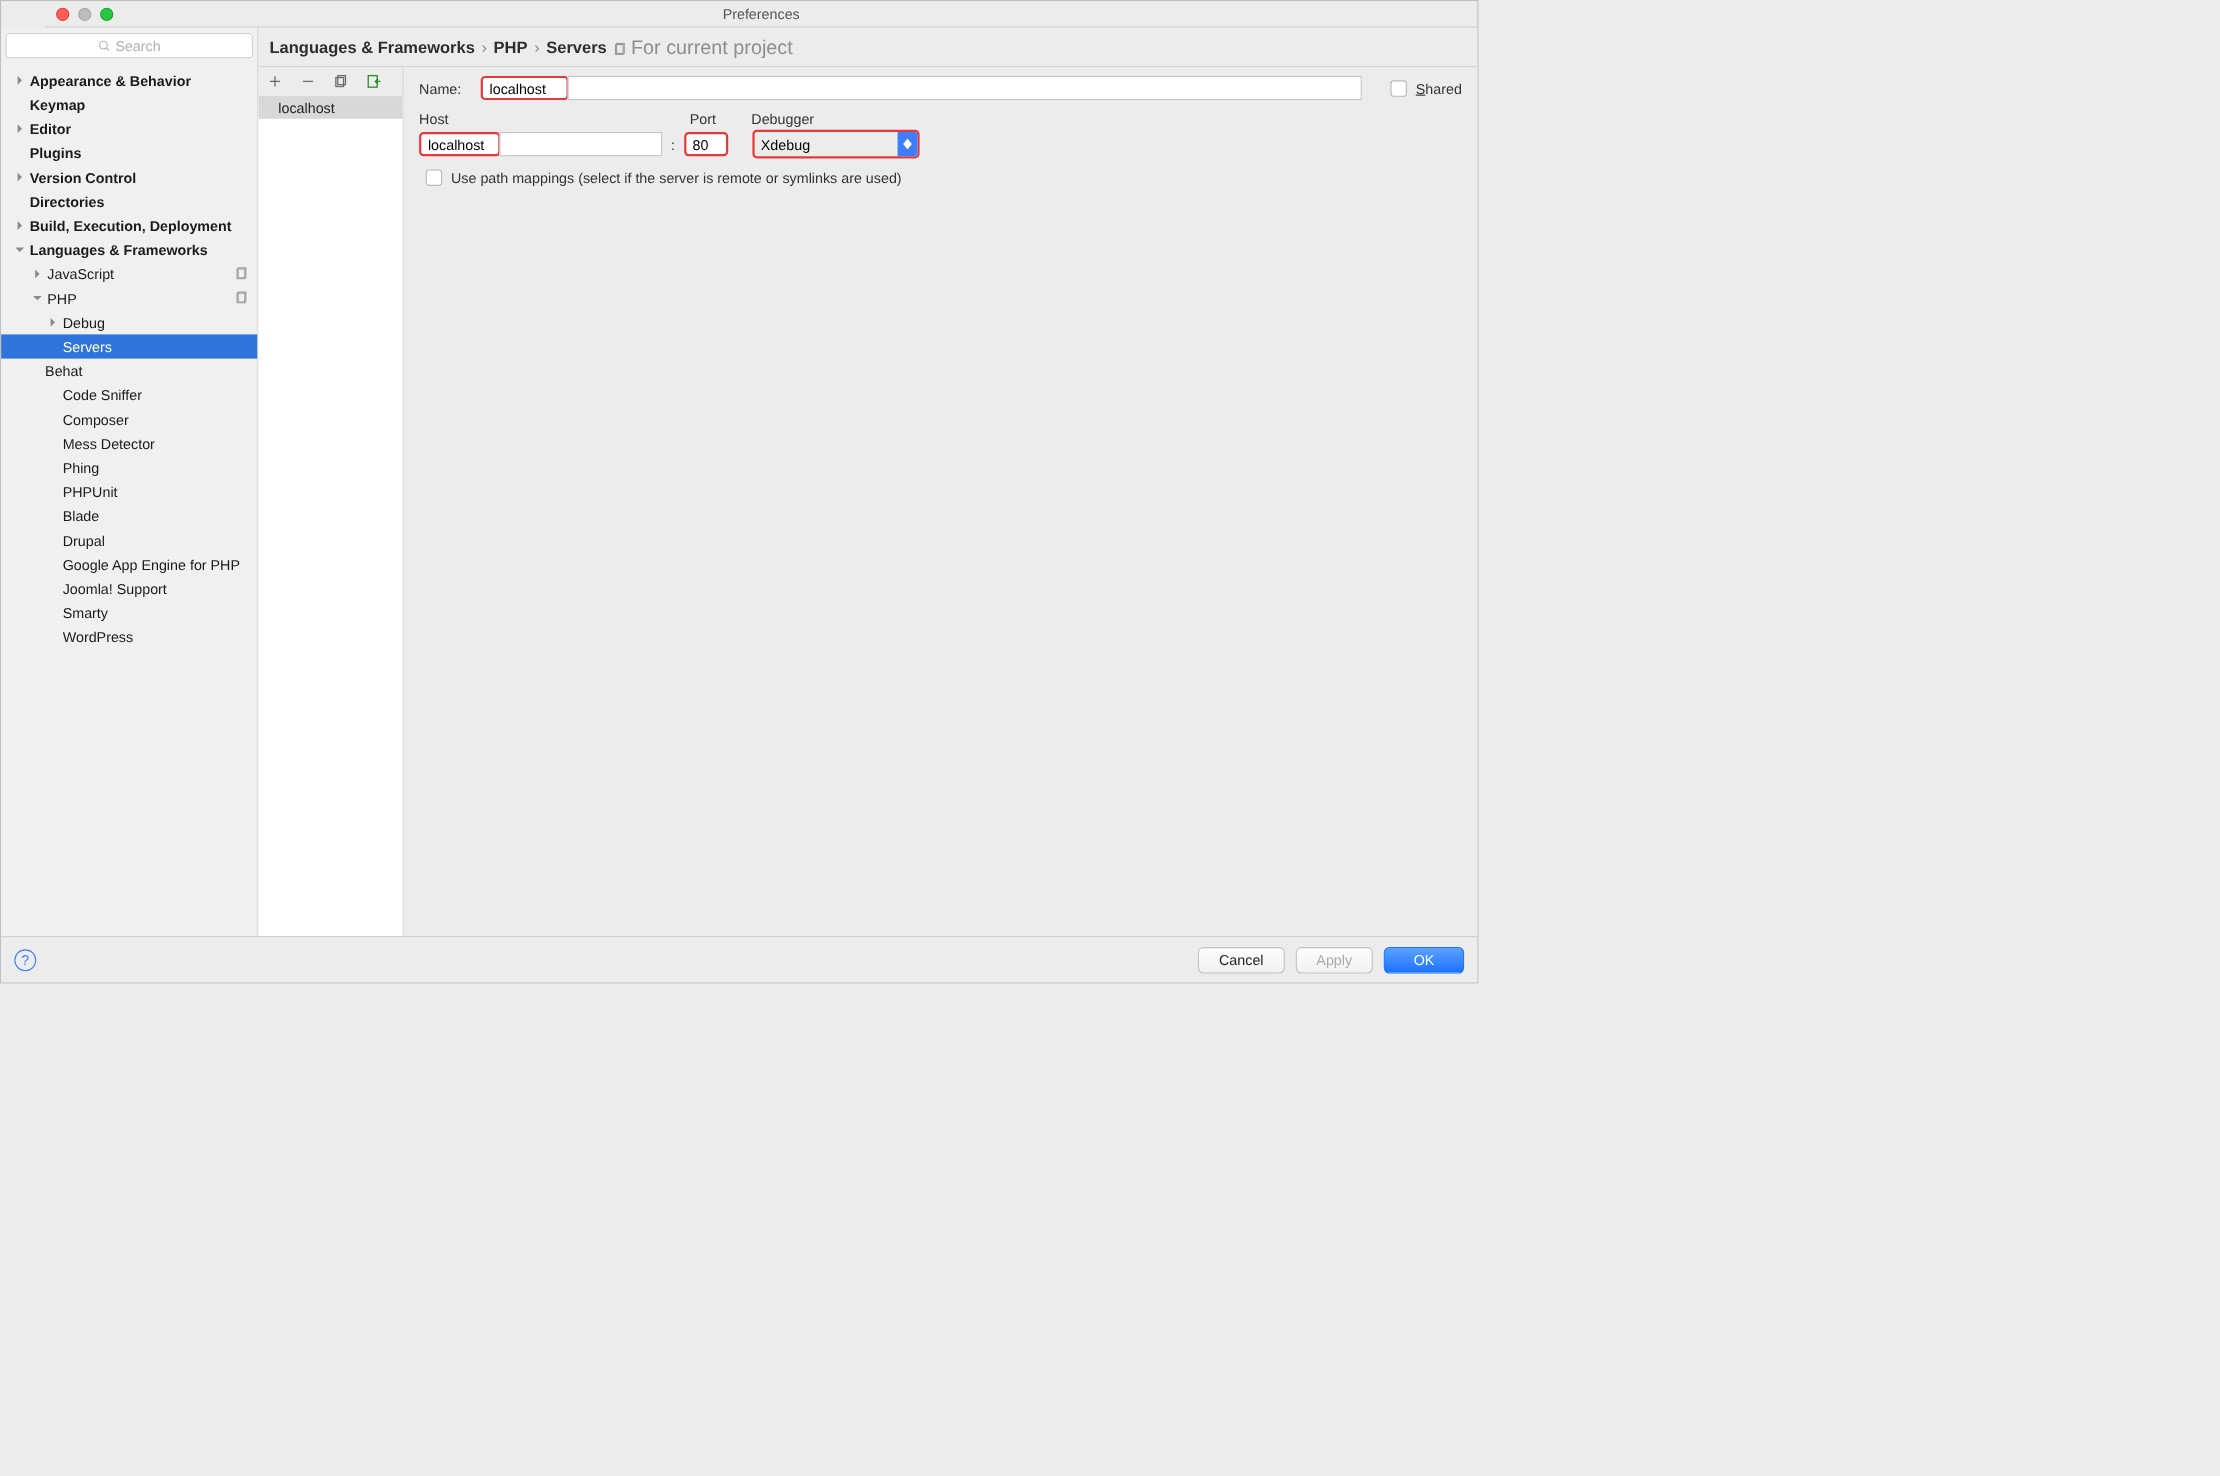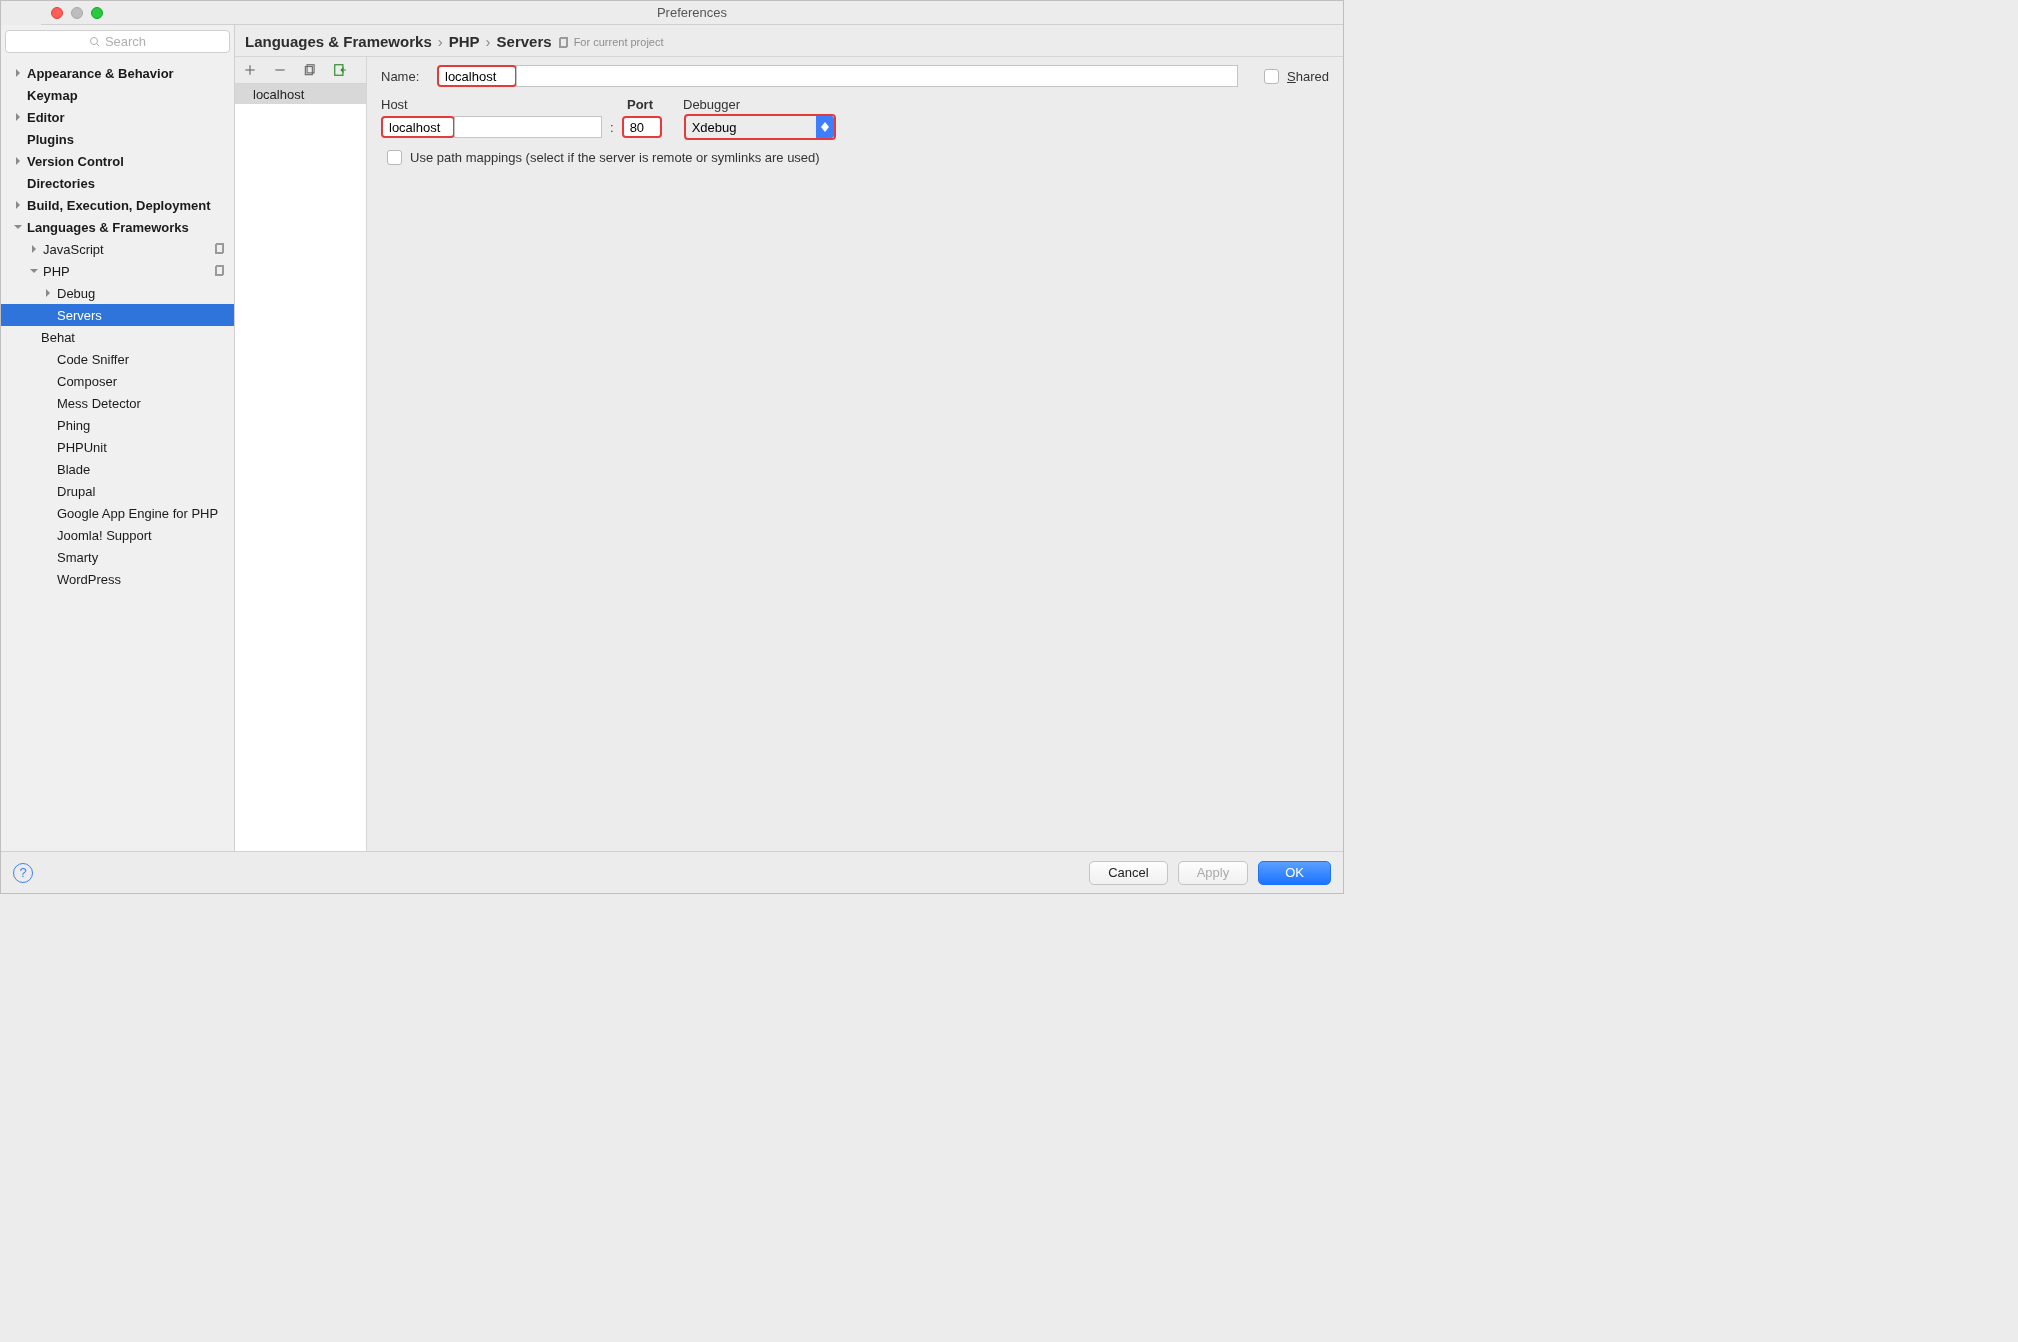--- a/index.html
+++ b/index.html
@@ -26,21 +26,21 @@
 .tree { flex: 1; overflow: auto; padding-top: 4px; }
 .tree-row { display: flex; align-items: center; height: 22px; font-size: 13px; color: #1a1a1a; cursor: default; position: relative; }
 .tree-row.bold { font-weight: 600; }
 .tree-row.selected { background: #2e74da; color: #fff; }
 .disclosure { width: 10px; height: 10px; display: inline-flex; align-items: center; justify-content: center; margin-right: 4px; color: #8a8a8a; }
 .project-scope-icon { position: absolute; right: 8px; color: #9a9a9a; }
 
 
 .rightpane { flex: 1; display: flex; flex-direction: column; background: #ececec; }
 .breadcrumb-bar { padding: 8px 10px 6px 10px; font-size: 15px; font-weight: 600; color: #2d2d2d; display: flex; align-items: center; gap: 6px; border-bottom: 1px solid #d5d5d5; }
-.breadcrumb-bar .scope { font-weight: 400; color: #8e8e8e; font-size: 11px; display: flex; align-items: center; gap: 4px; }
+.breadcrumb-bar .scope { font-weight: 400; color: #8e8e8e; font-size: 18px; display: flex; align-items: center; gap: 4px; }
 .breadcrumb-bar .sep { color: #888; font-weight: 400; }
 
 .panes { flex: 1; display: flex; min-height: 0; }
 
 .listpane { width: 132px; border-right: 1px solid #d5d5d5; background: #ececec; display: flex; flex-direction: column; }
 .toolbar { height: 26px; display: flex; align-items: center; gap: 12px; padding: 0 6px; }
 .toolbar .tbtn { width: 18px; height: 18px; display: flex; align-items: center; justify-content: center; color: #6b6b6b; }
 .serverlist { flex: 1; background: #fff; border-top: 1px solid #d5d5d5; }
 .server-row { height: 20px; display: flex; align-items: center; padding-left: 18px; font-size: 13px; background: #d8d8d8; }
 
@@ -270,21 +270,21 @@
             <span class="lbl" style="width:56px;">Name:</span>
             <input class="tinput hl" style="width: 80px;" value="localhost">
             <div class="tinput" style="flex:1; margin-left:-1px;"></div>
             <div style="width:26px;"></div>
             <span class="chk"></span>
             <span class="lbl underline-first">Shared</span>
           </div>
 
           <div class="row" style="margin-bottom:2px;">
             <span class="lbl" style="width:246px;">Host</span>
-            <span class="lbl" style="width:56px;font-weight:bold;">Port</span>
+            <span class="lbl" style="width:56px;">Port</span>
             <span class="lbl">Debugger</span>
           </div>
 
           <div class="row" style="gap:8px;">
             <div style="display:flex;">
               <input class="tinput hl" style="width: 74px;" value="localhost">
               <div class="tinput" style="width:148px; margin-left:-1px;"></div>
             </div>
             <span class="lbl">:</span>
             <input class="tinput hl" style="width: 40px;" value="80">

